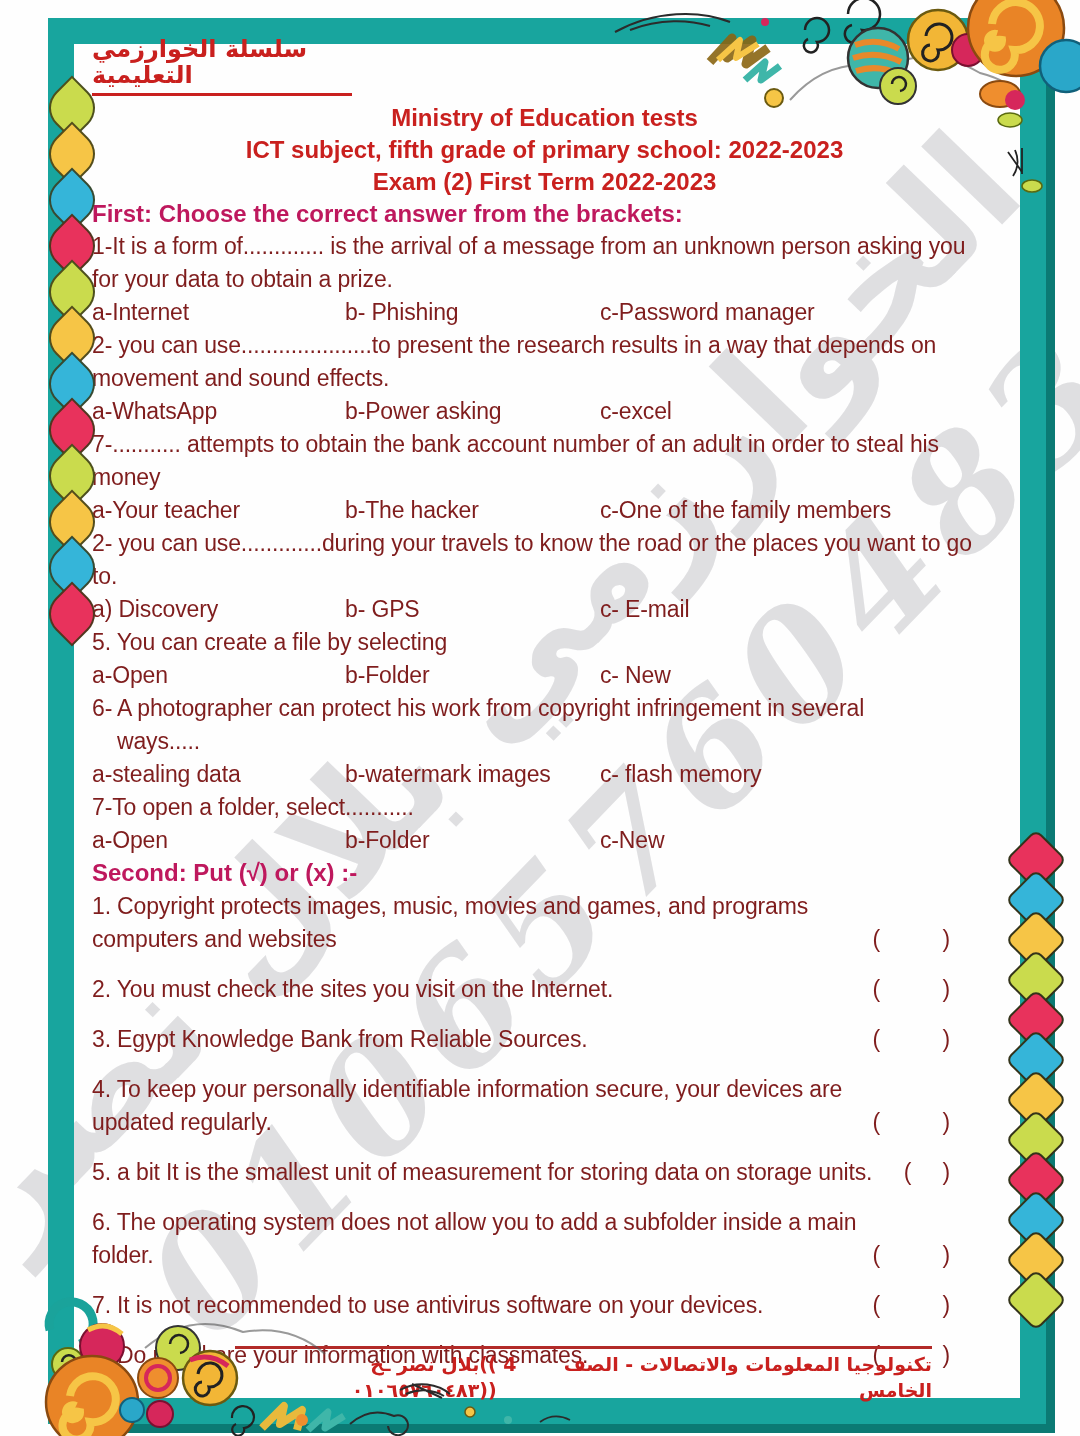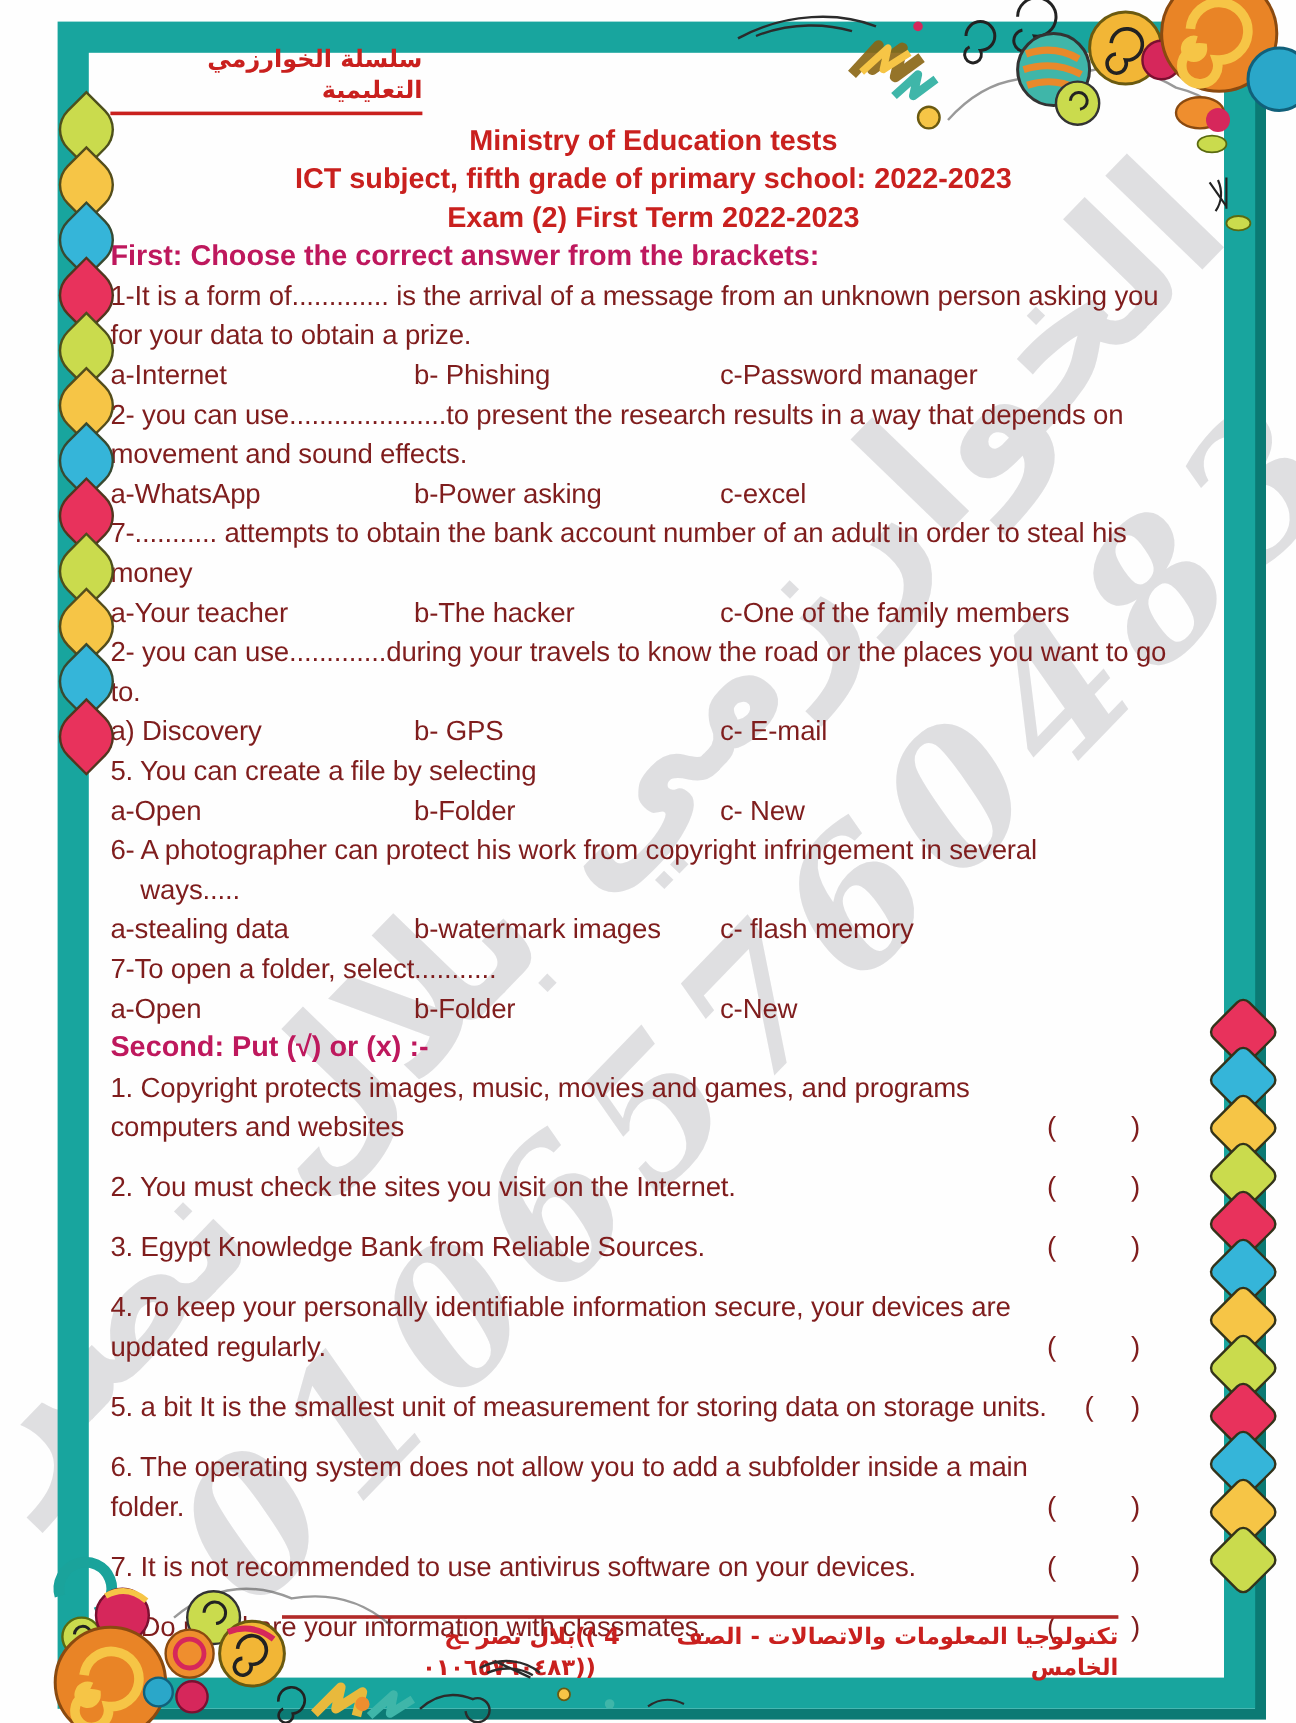--- a/index.html
+++ b/index.html
@@ -36,22 +36,22 @@
     border:2px solid #33331a;border-radius:8px;transform:rotate(45deg);
     box-sizing:border-box;
   }
   .c-green{background:#cadb4d;} .c-gold{background:#f6c546;}
   .c-blue{background:#35b5d9;}  .c-pink{background:#e8325c;}
   
   .deco{position:absolute;z-index:5;pointer-events:none;}
   
   .content{position:absolute;left:92px;top:28px;width:905px;z-index:4;}
   .series{
-    width:260px;text-align:right;color:#c9201e;font-weight:bold;
-    font-size:20px;line-height:26px;font-family:"DejaVu Sans",sans-serif;
+    width:260px;text-align:left;color:#c9201e;font-weight:bold;
+    font-size:24px;line-height:26px;font-family:"DejaVu Sans",sans-serif;
     border-bottom:3px solid #c9201e;padding-bottom:5px;margin-top:8px;
   }
   .titles{text-align:center;color:#c9201e;font-weight:bold;font-size:24px;
           line-height:32px;margin-top:6px;}
   .sec-heading{color:#be185d;font-weight:bold;font-size:24px;line-height:32px;}
   .q-text,.q-options,.tf-text,.tf-bracket{
     color:#7f1d1d;font-size:23px;line-height:33px;letter-spacing:-0.15px;
   }
   .q-text{white-space:pre-wrap;}
   .q-options{display:grid;grid-template-columns:253px 255px 1fr;}

